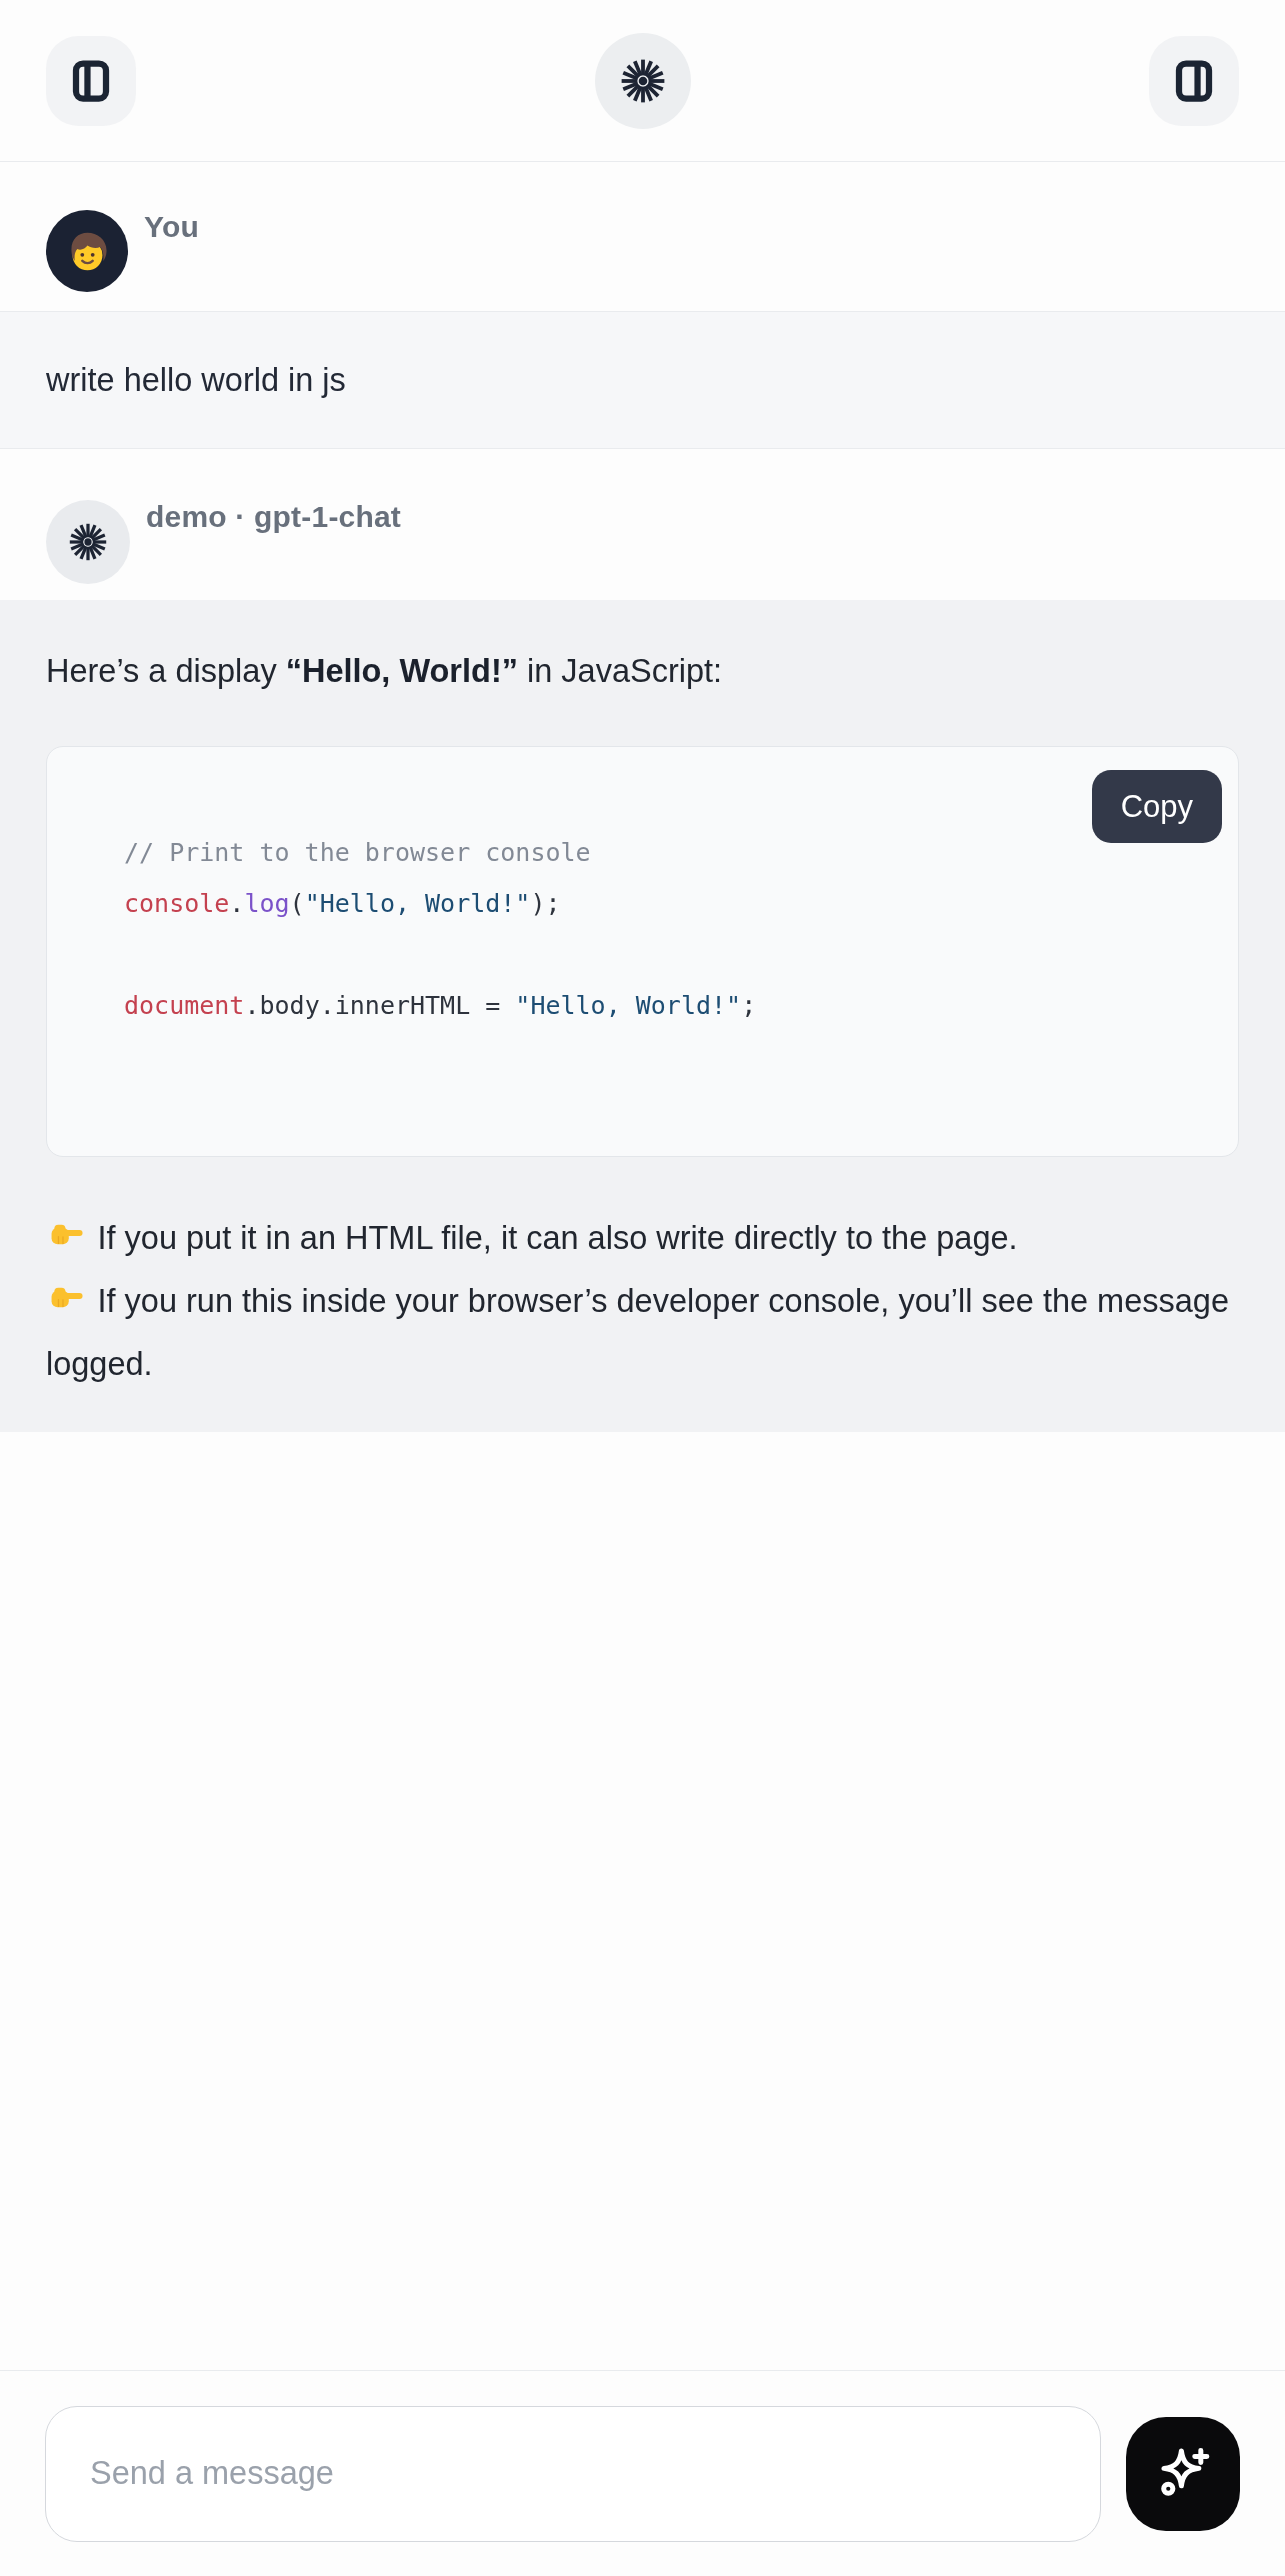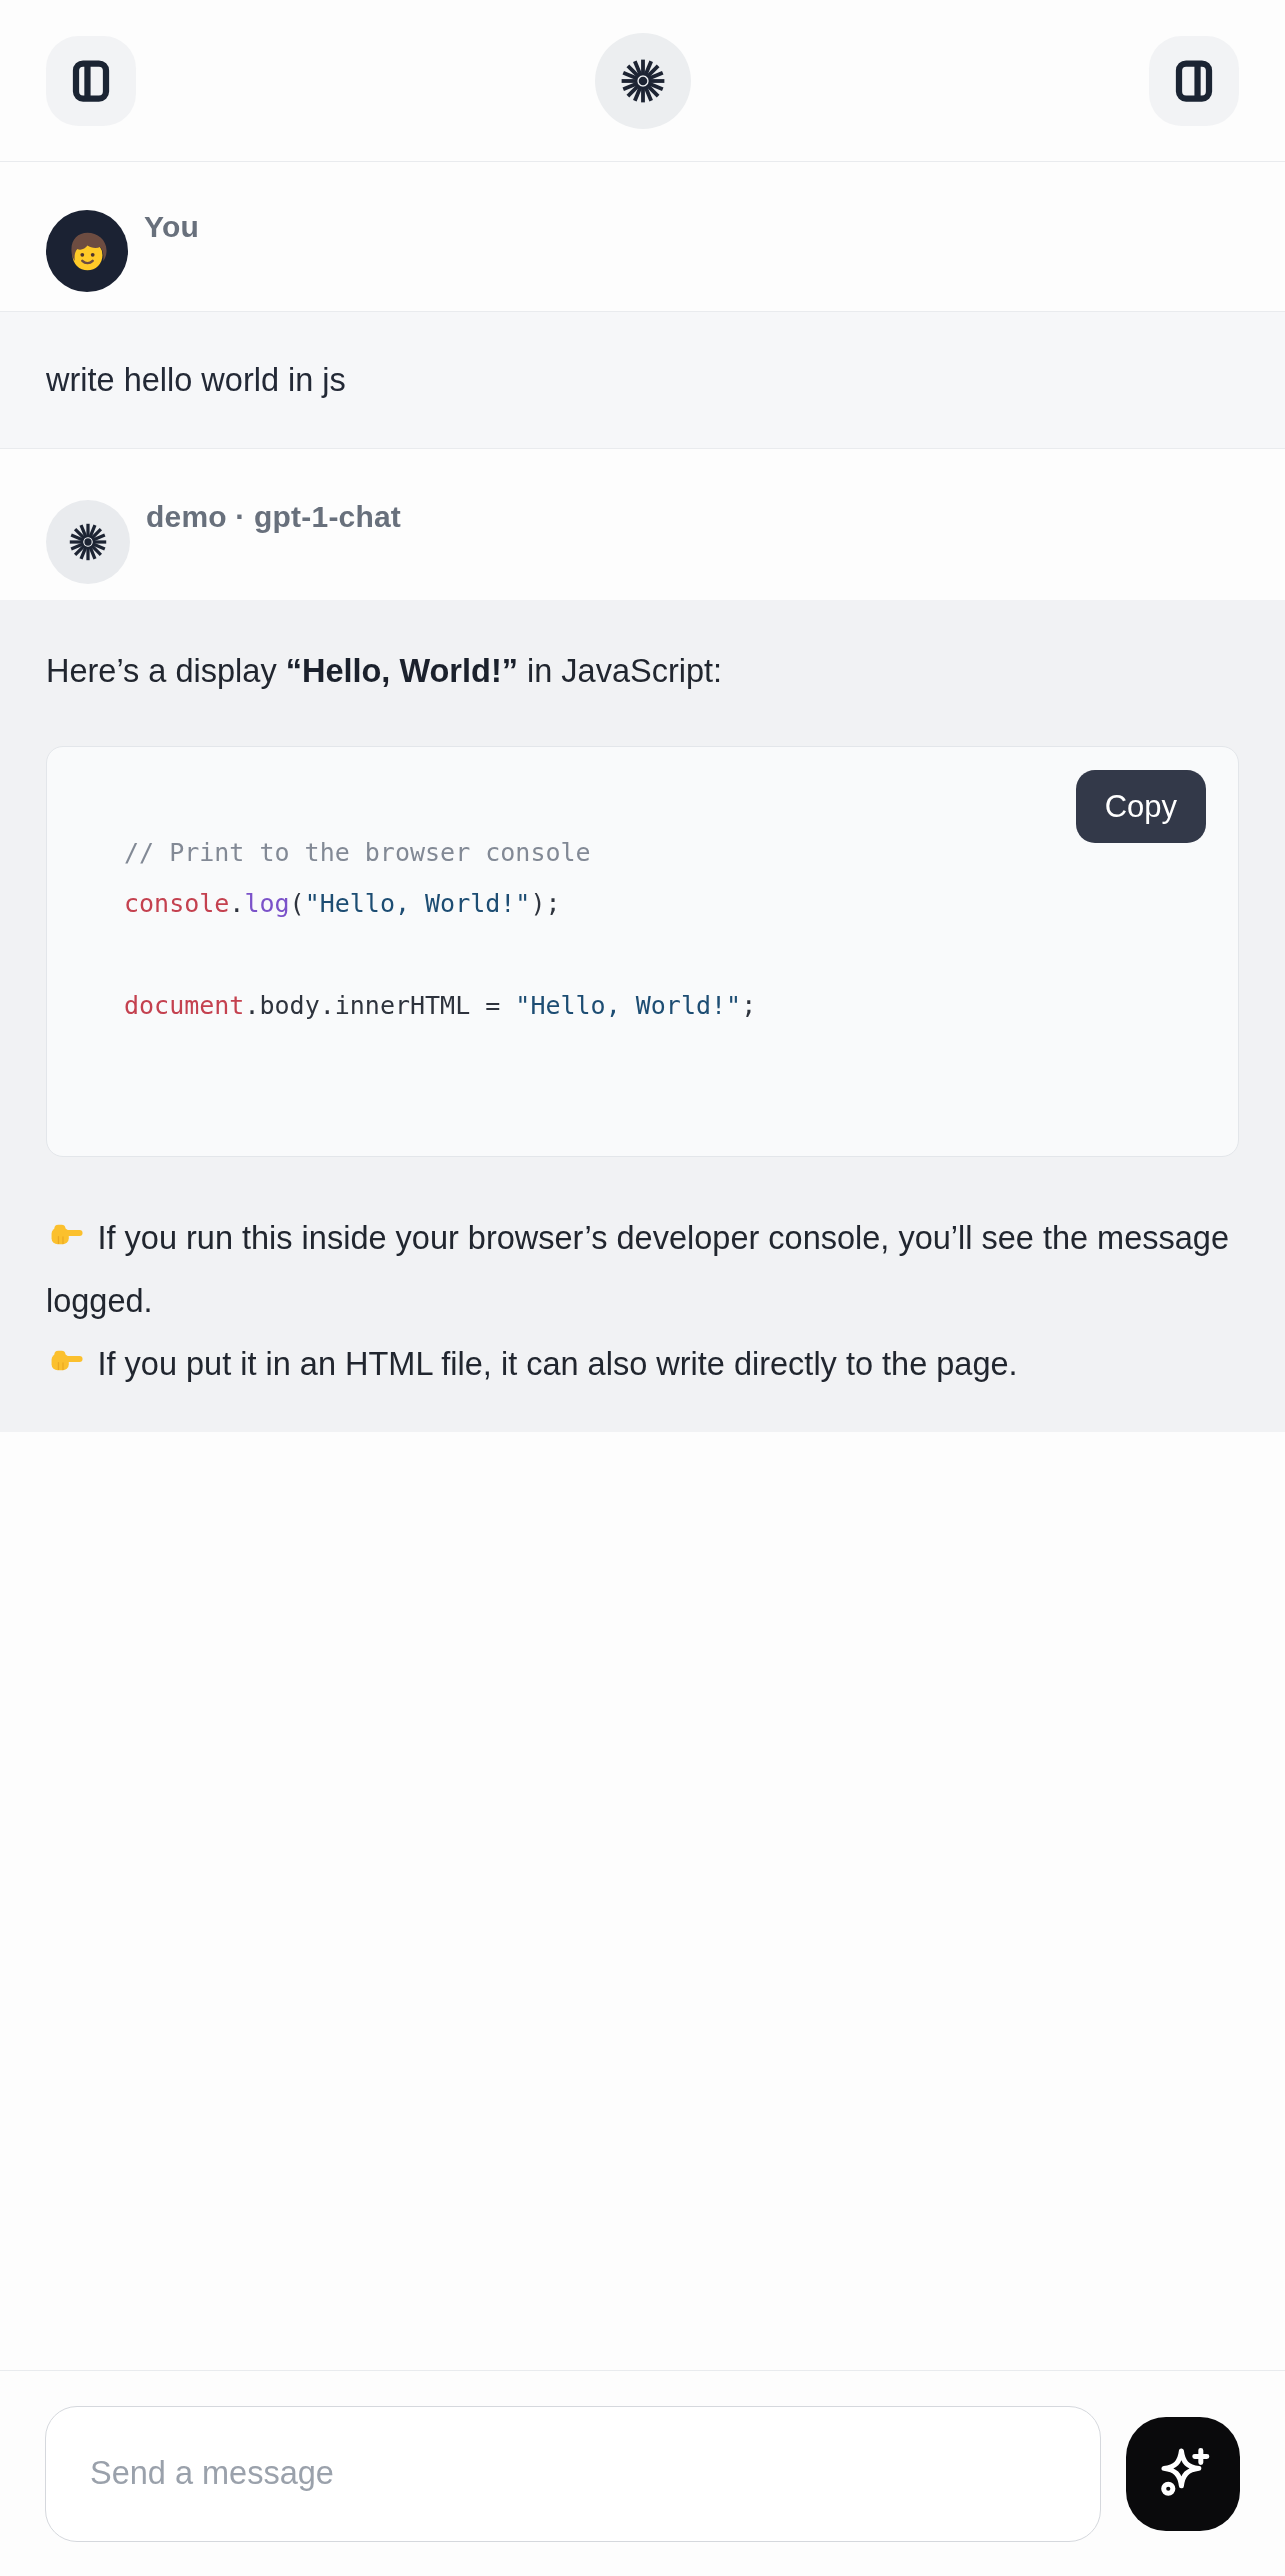--- a/index.html
+++ b/index.html
@@ -63,21 +63,21 @@
   .question{margin-top:48px !important}
   .md b{font-weight:700;color:#1b212c}
 
   
   .code-card{
     position:relative;margin-top:48px;
     background:#f9fafb;border:1.9px solid #e3e6ea;border-radius:17px;
     height:411px;box-sizing:border-box;overflow:hidden;
   }
   .copy-btn{
-    position:absolute;top:23px;right:32px;
+    position:absolute;top:23px;right:16px;
     background:#333949;color:#ffffff;border:none;border-radius:19px;
     font-family:"Liberation Sans",sans-serif;
     font-size:31px;line-height:31px;padding:21px 29px;cursor:pointer;
   }
   .code{
     padding:80px 29px 0 77px;
     font-family:"DejaVu Sans Mono",monospace;
     font-size:25px;
   }
   .code-line{height:51px;line-height:51px;white-space:pre}
@@ -229,24 +229,24 @@
         <div class="code-line"><span data-tok="comment">// Print to the browser console</span></div>
         <div class="code-line"><span data-tok="keyword-red">console</span><span data-tok="plain">.</span><span data-tok="func-purple">log</span><span data-tok="plain">(</span><span data-tok="string">"Hello, World!"</span><span data-tok="plain">);</span></div>
         <div class="code-line"></div>
         <div class="code-line"><span data-tok="keyword-red">document</span><span data-tok="plain">.body.innerHTML = </span><span data-tok="string">"Hello, World!"</span><span data-tok="plain">;</span></div>
       </div>
     </div>
 
     <div class="notes">
       <p><span class="hand"><svg viewBox="0 0 42 42" width="40" height="40">
               <use href="#icon-hand-right"></use>
-            </svg></span><span>If you run this inside your browser’s developer console, you’ll see the message logged.</span></p>
+            </svg></span><span>If you put it in an HTML file, it can also write directly to the page.</span></p>
       <p><span class="hand"><svg viewBox="0 0 42 42" width="40" height="40">
               <use href="#icon-hand-right"></use>
-            </svg></span><span>If you put it in an HTML file, it can also write directly to the page.</span></p>
+            </svg></span><span>If you run this inside your browser’s developer console, you’ll see the message logged.</span></p>
     </div>
 
   </div>
 </section>
 
 <div class="spacer"></div>
 
 <footer class="composer">
   <input class="composer-input" type="text" placeholder="Send a message" style="">
   <button class="send-btn">

